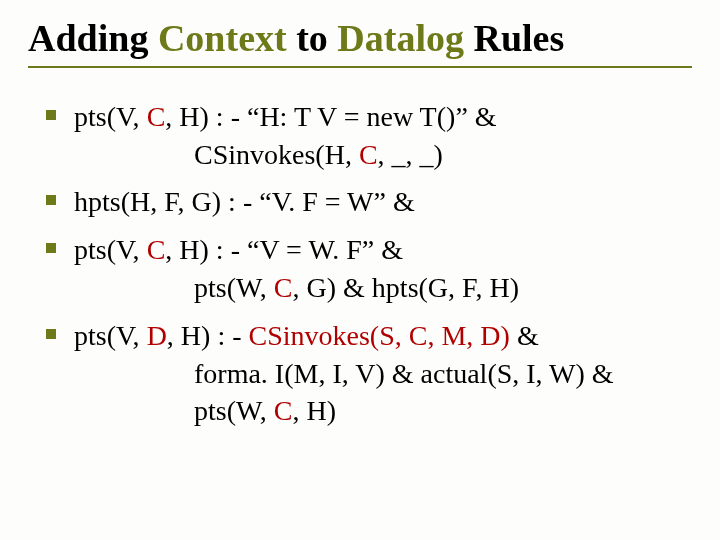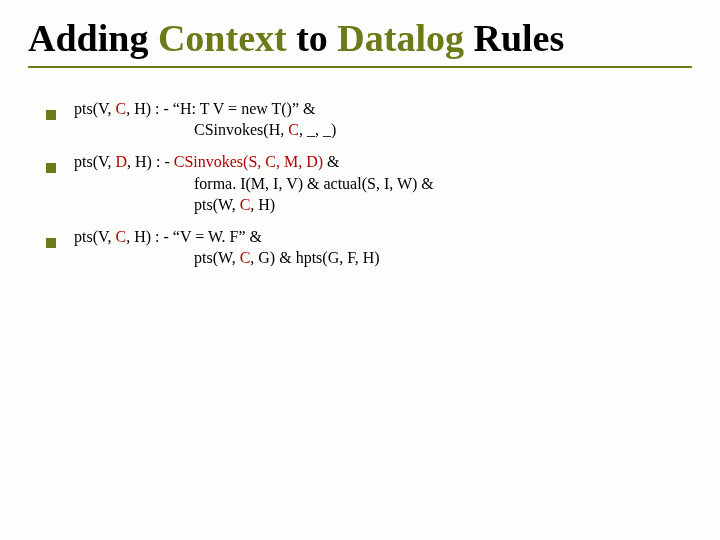--- a/index.html
+++ b/index.html
@@ -35,21 +35,21 @@
   }
   ul.body {
     list-style: none;
     padding: 0;
     margin: 0 0 0 18px;
   }
   ul.body > li {
     position: relative;
     padding-left: 28px;
     margin-bottom: 10px;
-    font-size: 16px;
+    font-size: 28px;
     line-height: 1.35;
   }
   ul.body > li::before {
     content: "";
     position: absolute;
     left: 0;
     top: 12px;
     width: 10px;
     height: 10px;
     background: #6e7a1a;
@@ -81,35 +81,36 @@
       <span>
         <span>pts(V, </span><span class="red">C</span><span>, H) : - “H: T V = new T()” &amp;</span>
       </span>
       <span class="cont">
         <span>CSinvokes(H, </span><span class="red">C</span><span>, _, _)</span>
       </span>
     </li>
 
 
     <li>
+      <span>hpts(H, F, G) : - “V. F = W” &amp;</span>
+    </li>
+
+    <li>
+      <span>
+        <span>pts(V, </span><span class="red">C</span><span>, H) : - “V = W. F” &amp;</span>
+      </span>
+      <span class="cont">
+        <span>pts(W, </span><span class="red">C</span><span>, G) &amp; hpts(G, F, H)</span>
+      </span>
     </li>
 
     <li>
       <span>
         <span>pts(V, </span><span class="red">D</span><span>, H) : - </span><span class="red"><span>CSinvokes(S, </span><span>C</span><span>, M, </span><span>D</span><span>)</span></span><span> &amp;</span>
       </span>
       <span class="cont">forma. I(M, I, V) &amp; actual(S, I, W) &amp;</span>
       <span class="cont">
         <span>pts(W, </span><span class="red">C</span><span>, H)</span>
       </span>
     </li>
 
-    <li>
-      <span>
-        <span>pts(V, </span><span class="red">C</span><span>, H) : - “V = W. F” &amp;</span>
-      </span>
-      <span class="cont">
-        <span>pts(W, </span><span class="red">C</span><span>, G) &amp; hpts(G, F, H)</span>
-      </span>
-    </li>
-
   </ul>
 </div>
 
 </body></html>

